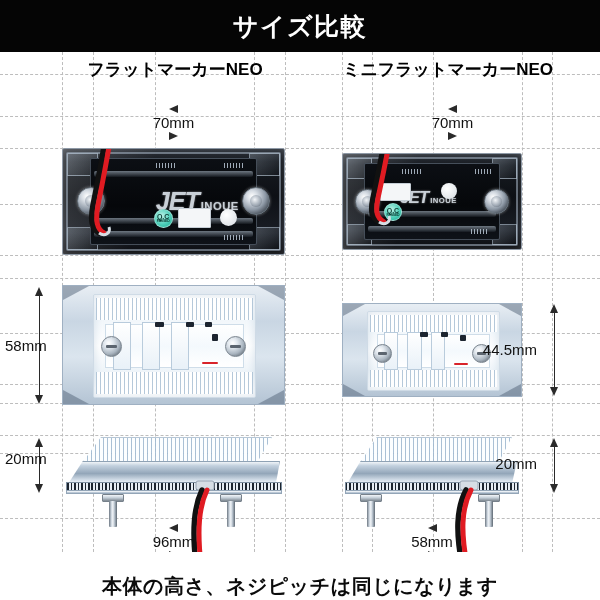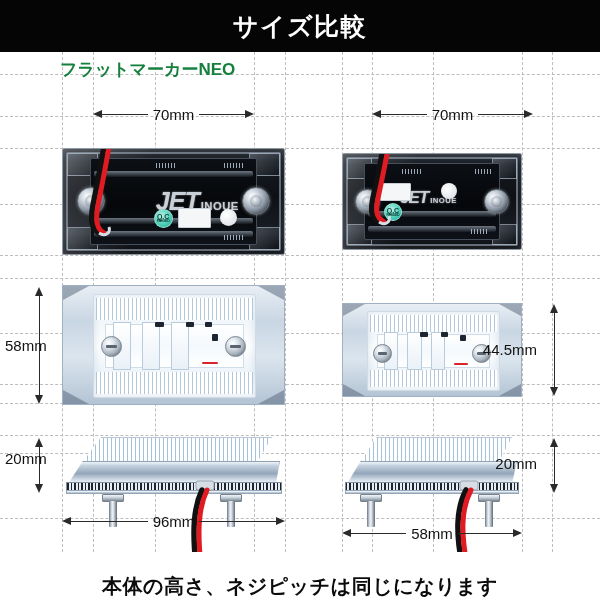--- a/index.html
+++ b/index.html
@@ -78,22 +78,23 @@
     width: 0;
     border-left: 1px dashed #bdbdbd;
   }
 
   
   .col-title {
     position: absolute;
     top: 58px;
     font-size: 17px;
     font-weight: bold;
-    color: #15803d;
+    color: #000000;
     white-space: nowrap;
+    text-align: center;
   }
   .col-title.left  { left: 60px;  width: 230px; }
   .col-title.right { left: 308px; width: 280px; }
 
   
   .view { position: absolute; }
 
   
   .topview {
     background:
@@ -304,20 +305,21 @@
     background: linear-gradient(180deg,#f3f6f9 0%, #c6d0da 45%, #7c868f 100%);
     border: 1px solid #77818b;
     border-radius: 1px;
   }
 
   
   .dim { position: absolute; }
   .dim-h {
     display: flex;
     align-items: center;
+    flex-direction: column;
   }
   .dim-h .line {
     flex: 1;
     height: 0;
     border-top: 1px solid #2a2a2a;
   }
   .dim-h .lbl {
     font-size: 15px;
     color: #111111;
     padding: 0 5px;
@@ -386,20 +388,21 @@
     <div class="gl-v" style="left:433px"></div>
     <div class="gl-v" style="left:522px"></div>
     <div class="gl-v" style="left:552px"></div>
   </div>
 
   <div class="header-bar">
     <div class="header-title">サイズ比較</div>
   </div>
 
   <div class="col-title left">フラットマーカーNEO</div>
+  <div class="col-title right">ミニフラットマーカーNEO</div>
 
   <div class="view topview" style="left:62px; top:148px; width:223px; height:107px;">
     <div class="tv-frame"></div>
     <div class="tv-corner" style="left:4px;  top:4px;"></div>
     <div class="tv-corner" style="right:4px; top:4px;"></div>
     <div class="tv-corner" style="left:4px;  bottom:4px;"></div>
     <div class="tv-corner" style="right:4px; bottom:4px;"></div>
     <div class="tv-innerband"></div>
     <div class="tv-rail" style="top:21%"></div>
     <div class="tv-rail" style="top:66%"></div>
@@ -492,21 +495,21 @@
     </svg>
   </div>
 
   <div class="dim dim-v" style="left:32px; top:438px; width:14px; height:55px;">
     <div class="arrow-u"></div>
     <div class="line"></div>
     <div class="arrow-d"></div>
   </div>
   <div class="dim-v-label" style="left:5px; top:450px;">20mm</div>
 
-  <div class="dim dim-h" style="left:62px; top:512px; width:223px; height:18px;">
+  <div class="dim dim-h" style="left:62px; top:524px; width:223px; height:18px;">
     <div class="arrow-l"></div>
     <div class="line"></div>
     <div class="lbl">96mm</div>
     <div class="line"></div>
     <div class="arrow-r"></div>
   </div>
 
   <div class="view topview" style="left:342px; top:153px; width:180px; height:97px;">
     <div class="tv-frame"></div>
     <div class="tv-corner" style="left:4px;  top:4px;"></div>

